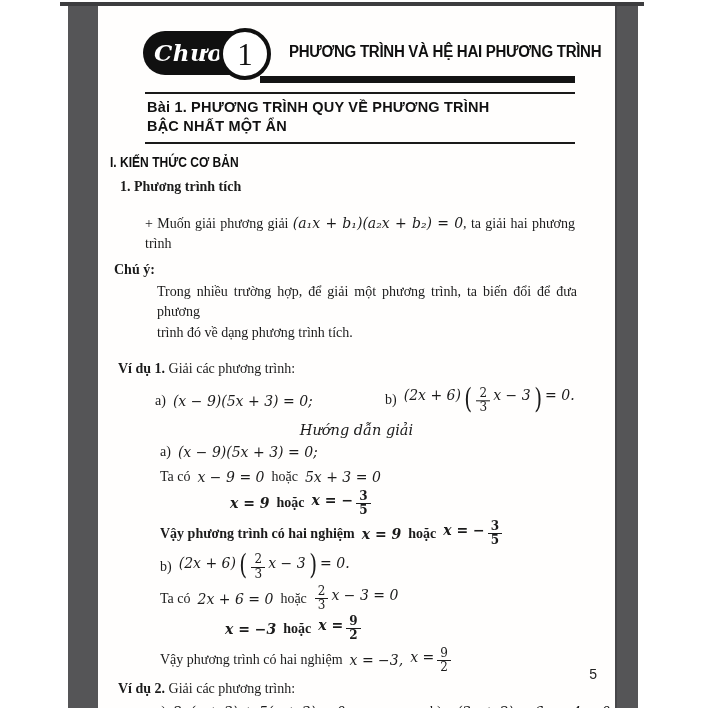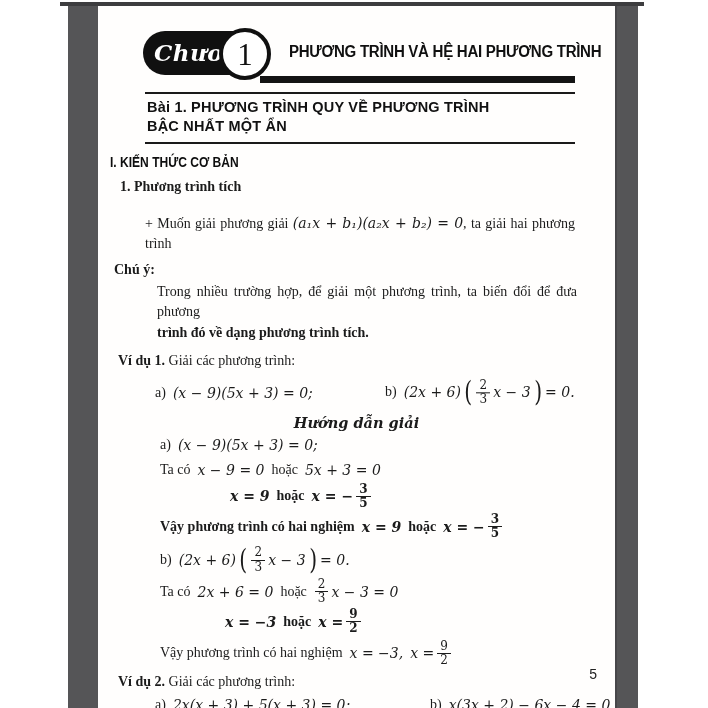--- a/index.html
+++ b/index.html
@@ -32,38 +32,38 @@
   .vn { font-family:"Liberation Serif", serif; font-style:normal; }
   .bold { font-weight:bold; }
   .math { font-family:"DejaVu Serif", serif; font-style:italic; font-size:14px; white-space:nowrap; }
   .body-line { font-size:14px; line-height:20px; }
   .jf { text-align:justify; text-align-last:justify; }
 
   .method-line1 { margin:4px 40px 0 47px; }
   .method-line2 { margin:4px 10px 0 47px; }
   .note-label { margin:6px 0 0 16px; font-weight:bold; }
   .note-line1 { margin:2px 38px 0 59px; }
-  .note-line2 { margin:1px 0 8px 59px;font-weight:bold; }
+  .note-line2 { margin:1px 0 16px 59px; }
   .ex-head { margin:5px 0 0 20px; }
 
   .eq-row { display:flex; align-items:center; gap:7px; font-size:14px; }
-  .grp { display:inline-flex; align-items:center; gap:2px; }
+  .grp { display:inline-flex; align-items:flex-start; gap:2px; }
   .frac { display:inline-flex; flex-direction:column; align-items:center; font-family:"DejaVu Serif", serif; font-style:normal; font-size:12px; line-height:1.1; margin:0 1px; }
   .frac .num { padding:0 3px; }
   .frac .den { padding:0 3px; border-top:1.2px solid #1b1b1b; }
   .bparen { font-family:"DejaVu Serif", serif; font-style:normal; font-size:27px; font-weight:400; line-height:0.9; transform:scaleX(0.75); color:#1b1b1b; }
 
   .items-row { position:relative; margin-top:3px; height:38px; display:flex; align-items:center; }
   .item-a1 { margin-left:57px; } 
   .item-b1 { position:absolute; left:287px; top:50%; transform:translateY(-50%); }
   .items-row2 { position:relative; margin-top:2px; height:22px; display:flex; align-items:center; }
   .item-a2 { margin-left:57px; }
   .item-b2 { position:absolute; left:332px; top:50%; transform:translateY(-50%); }
 
-  .sol-heading { margin-top:2px; text-align:center; font-family:"DejaVu Serif", serif; font-weight:bold; font-style:italic; font-size:14.5px; }
+  .sol-heading { margin-top:2px; text-align:center; font-family:"DejaVu Serif", serif; font-weight:normal; font-style:italic; font-size:14.5px; }
   .sol-line { margin-left:62px; }
   .mt4 { margin-top:4px; } .mt5 { margin-top:5px; } .mt6 { margin-top:6px; } .mt3 { margin-top:3px;font-weight:bold; }
   .roots-a { margin-left:132px; }
   .roots-b { margin-left:127px; }
 
   .page-num { position:absolute; right:18px; bottom:26px; font-family:"Liberation Sans", sans-serif; font-size:14px; color:#222; }
 </style>
 </head>
 <body>
 

